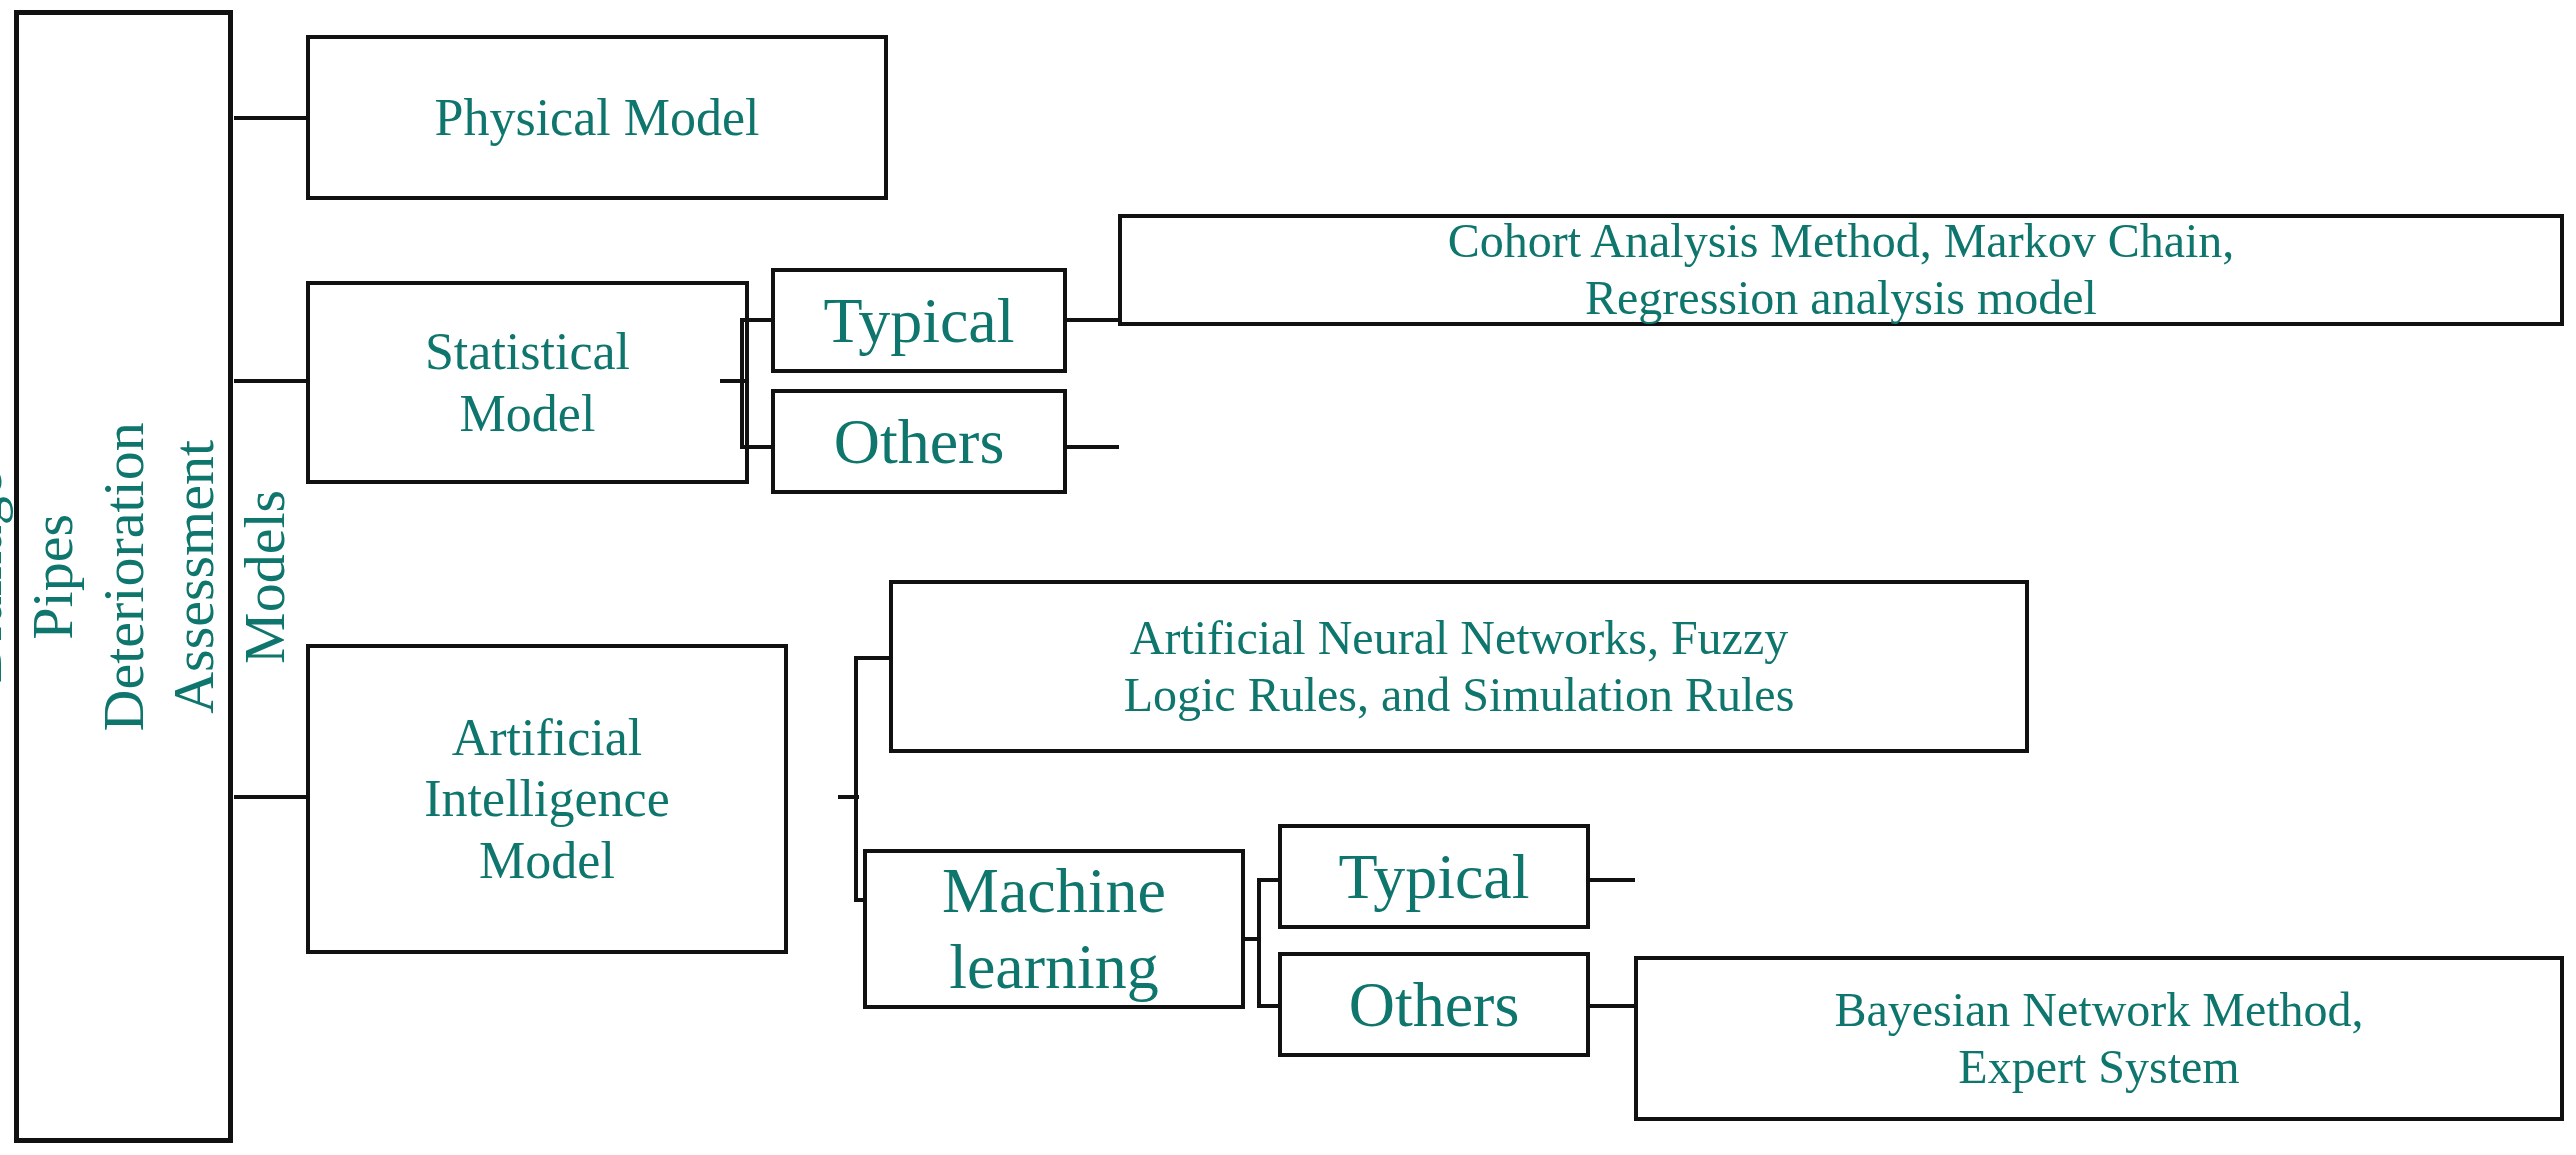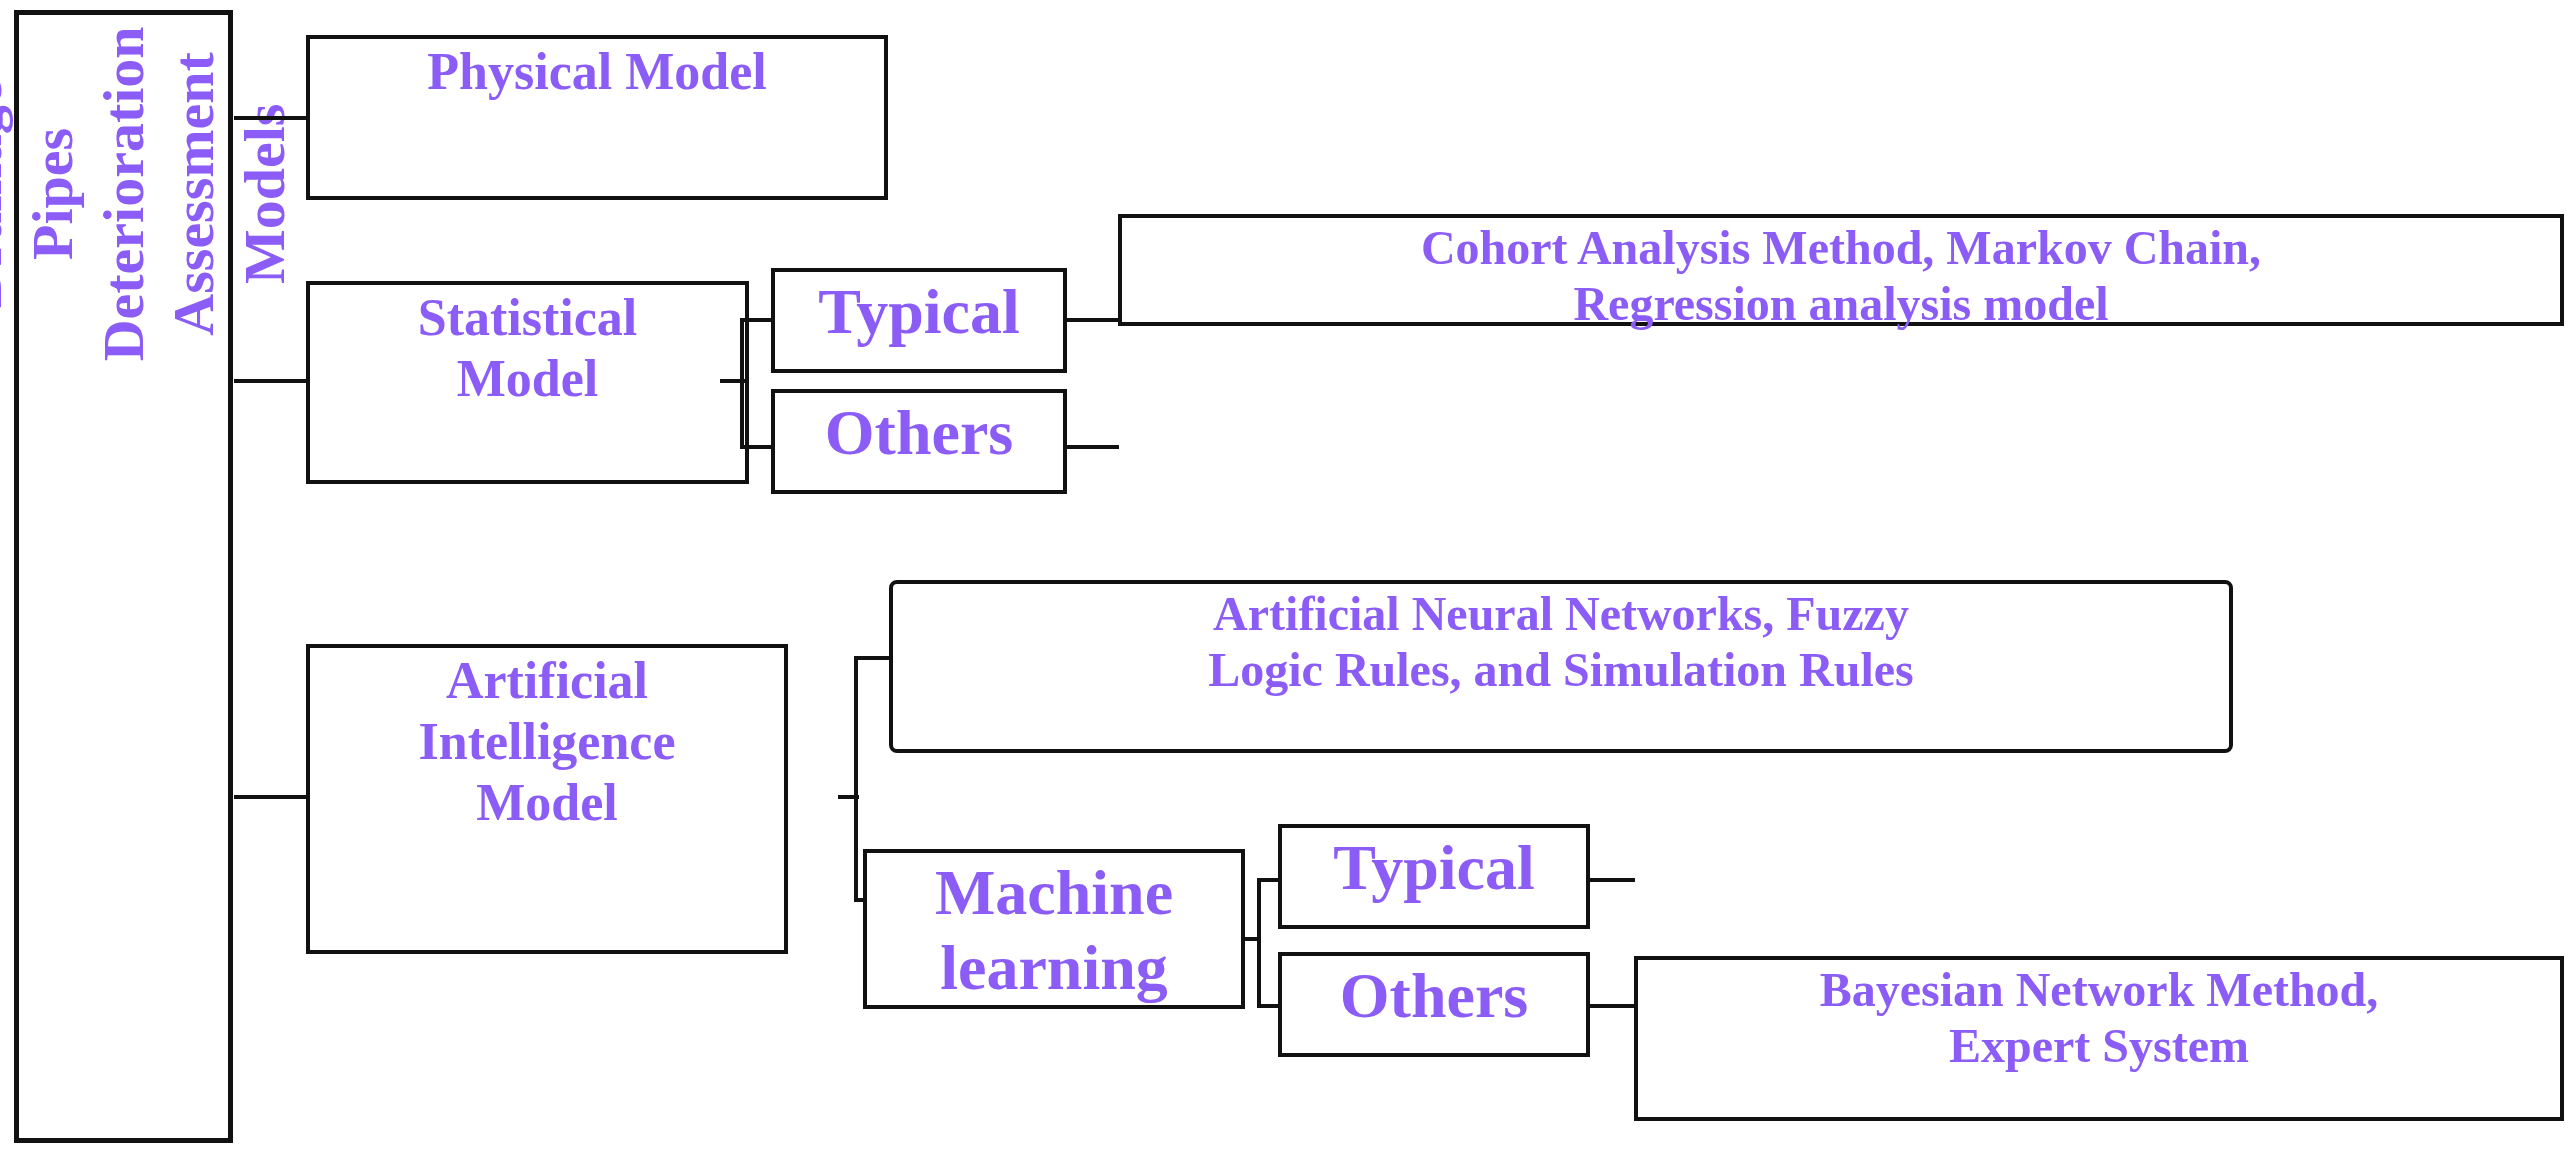--- a/index.html
+++ b/index.html
@@ -14,27 +14,27 @@
     background: #ffffff;
     font-family: "Liberation Serif", "DejaVu Serif", serif;
     overflow: hidden;
   }
   .node {
     position: absolute;
     box-sizing: border-box;
     border: 4.2px solid #111111;
     background: #ffffff;
     display: flex;
-    align-items: flex-start;
+    align-items: center;
     justify-content: center;
     text-align: center;
-    color: #8b5cf6;
+    color: #0f766e;
     line-height: 1.18;
     padding: 1.7px 6.6px;
-    font-weight: 700;
+    font-weight: 400;
   }
   .node .label {
     display: block;
     white-space: pre-line;
   }
   
   #node-root {
     border-width: 5px;
   }
   #node-root .label {
@@ -107,21 +107,21 @@
     <span class="label">Artificial
 Intelligence
 Model</span>
   </div>
 
   <div class="conn h" style="left:838px; top:795px; width:21px;"></div>
   <div class="conn v" style="left:854px; top:656px; width:4.2px; height:246px;"></div>
   <div class="conn h" style="left:854px; top:656px; width:37px;"></div>
   <div class="conn h" style="left:854px; top:898px; width:37px;"></div>
 
-  <div class="node leaf" id="node-ai-methods" style="left:889px; top:580px; width:1344px; height:173px;border-radius:8px;">
+  <div class="node leaf" id="node-ai-methods" style="left:889px; top:580px; width:1140px; height:173px;">
     <span class="label">Artificial Neural Networks, Fuzzy
 Logic Rules, and Simulation Rules</span>
   </div>
 
   <div class="node lvl2" id="node-machine-learning" style="left:863px; top:849px; width:382px; height:160px;">
     <span class="label">Machine
 learning</span>
   </div>
 
   <div class="conn h" style="left:1243px; top:937px; width:18.3px;"></div>

